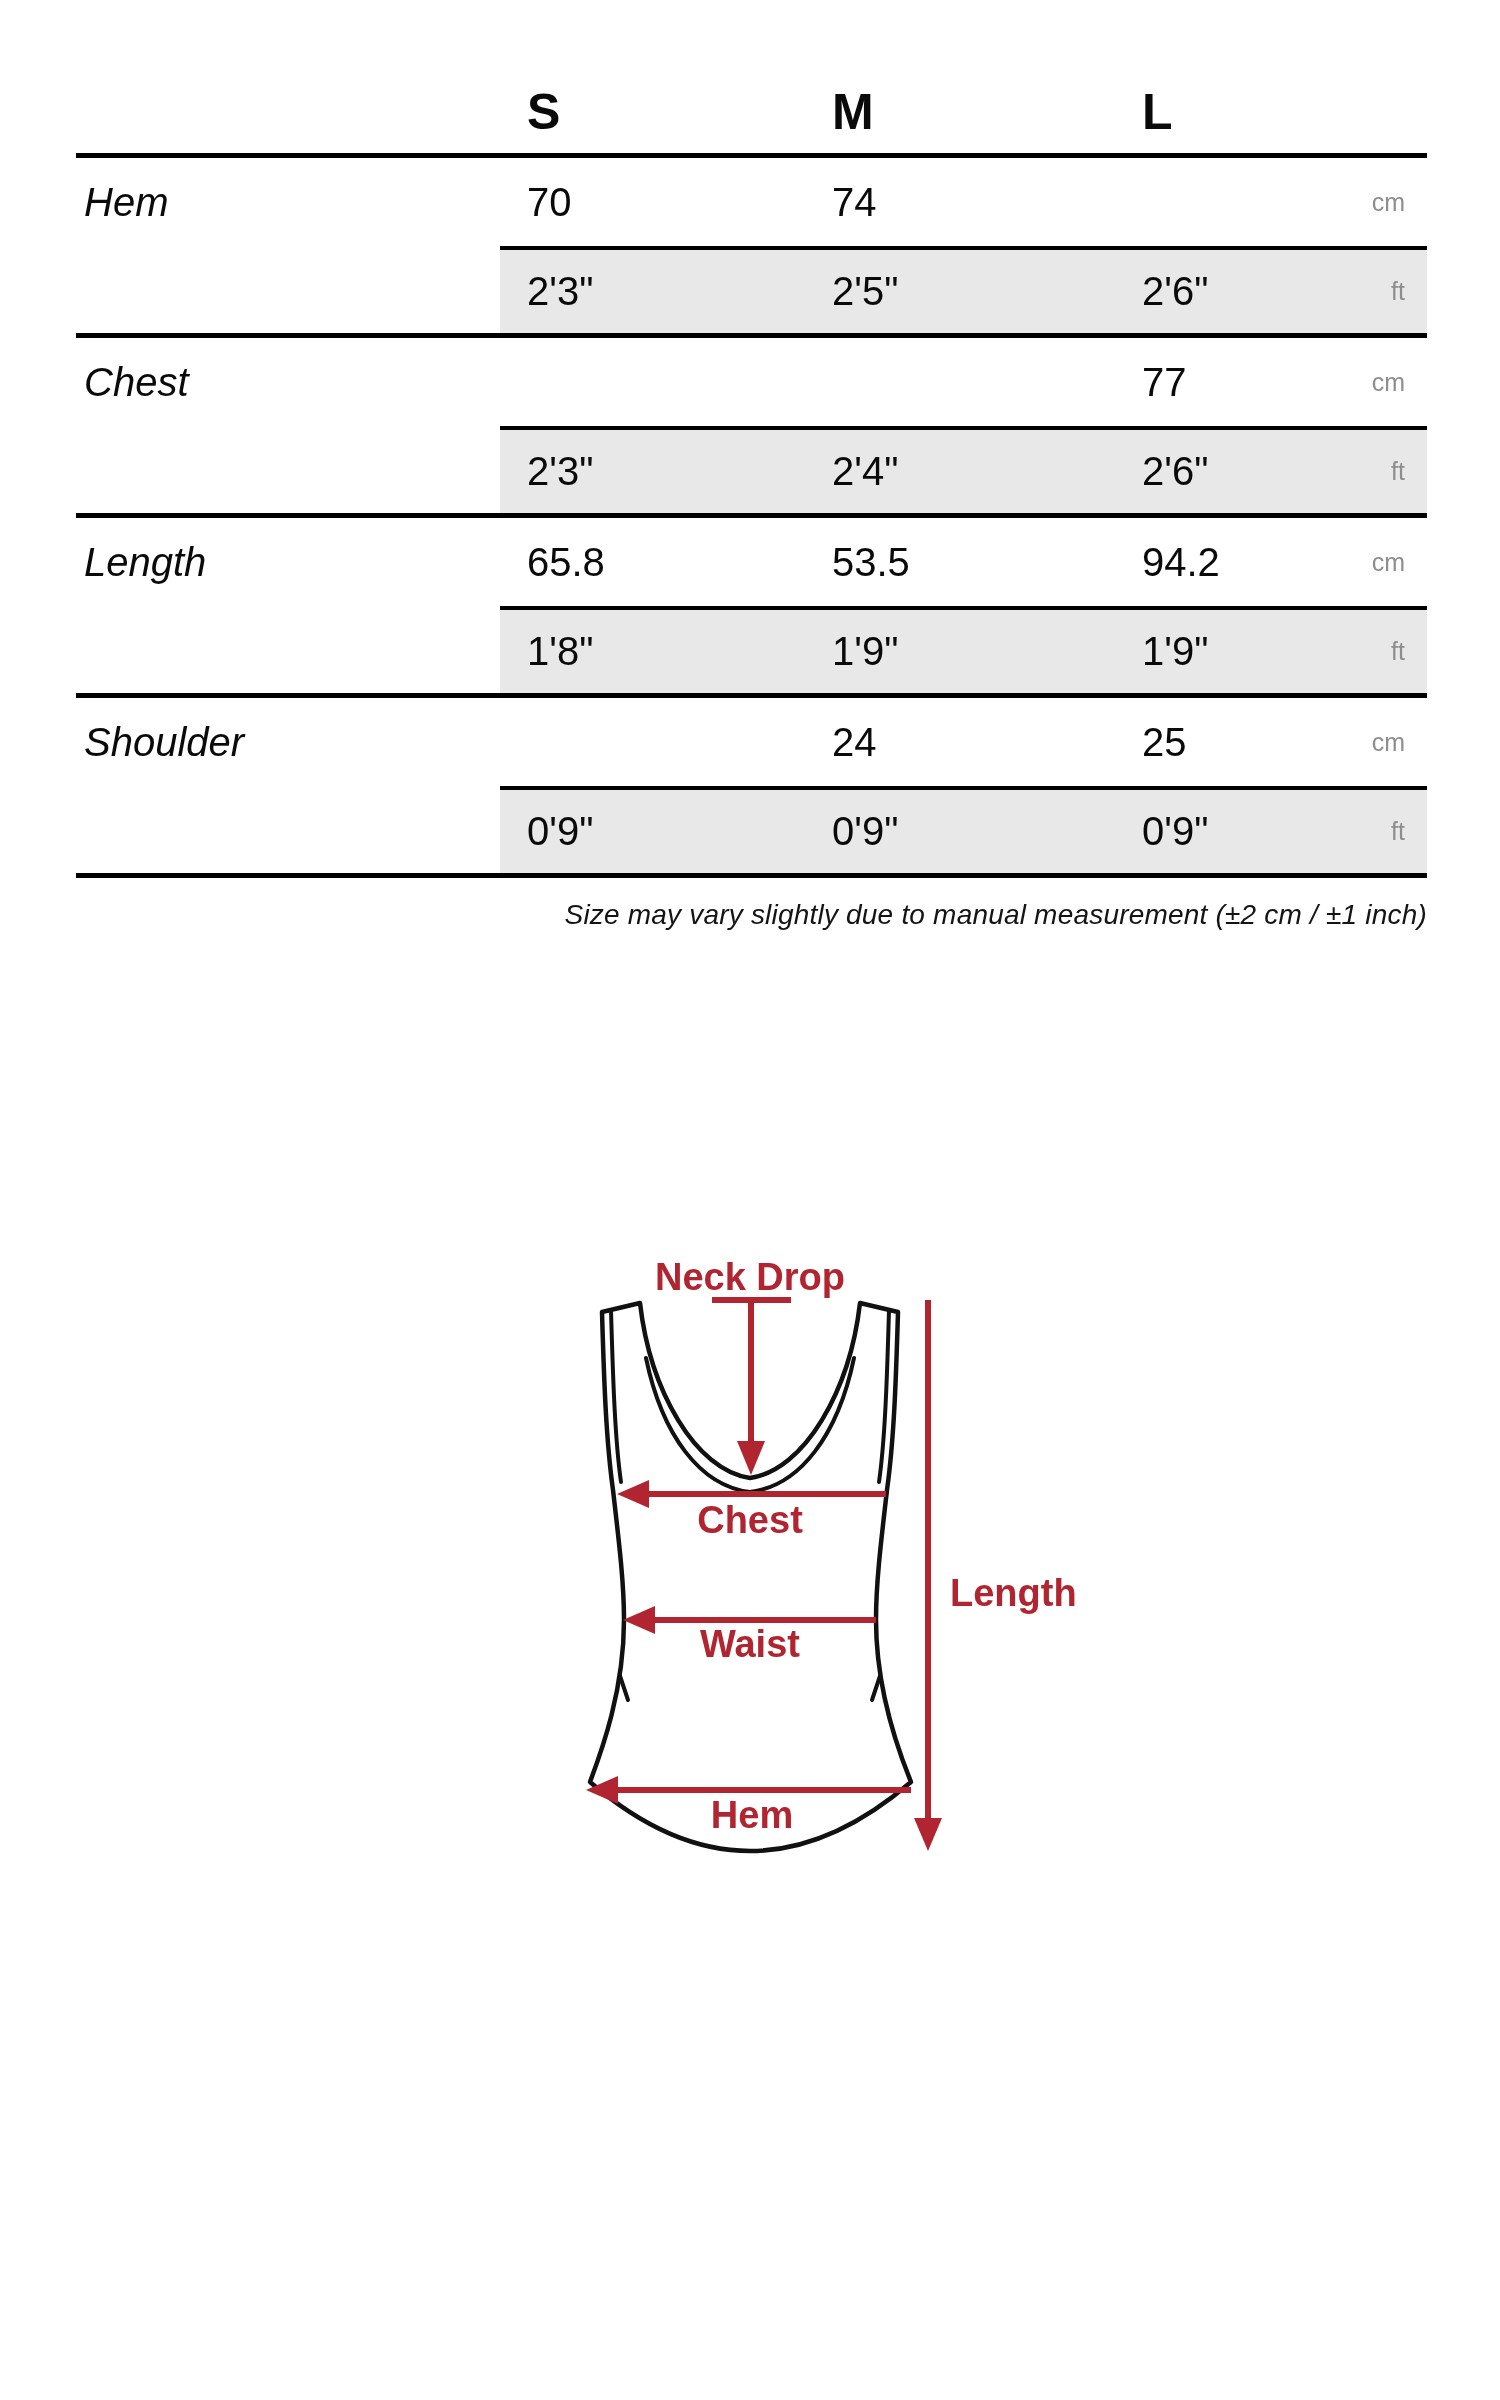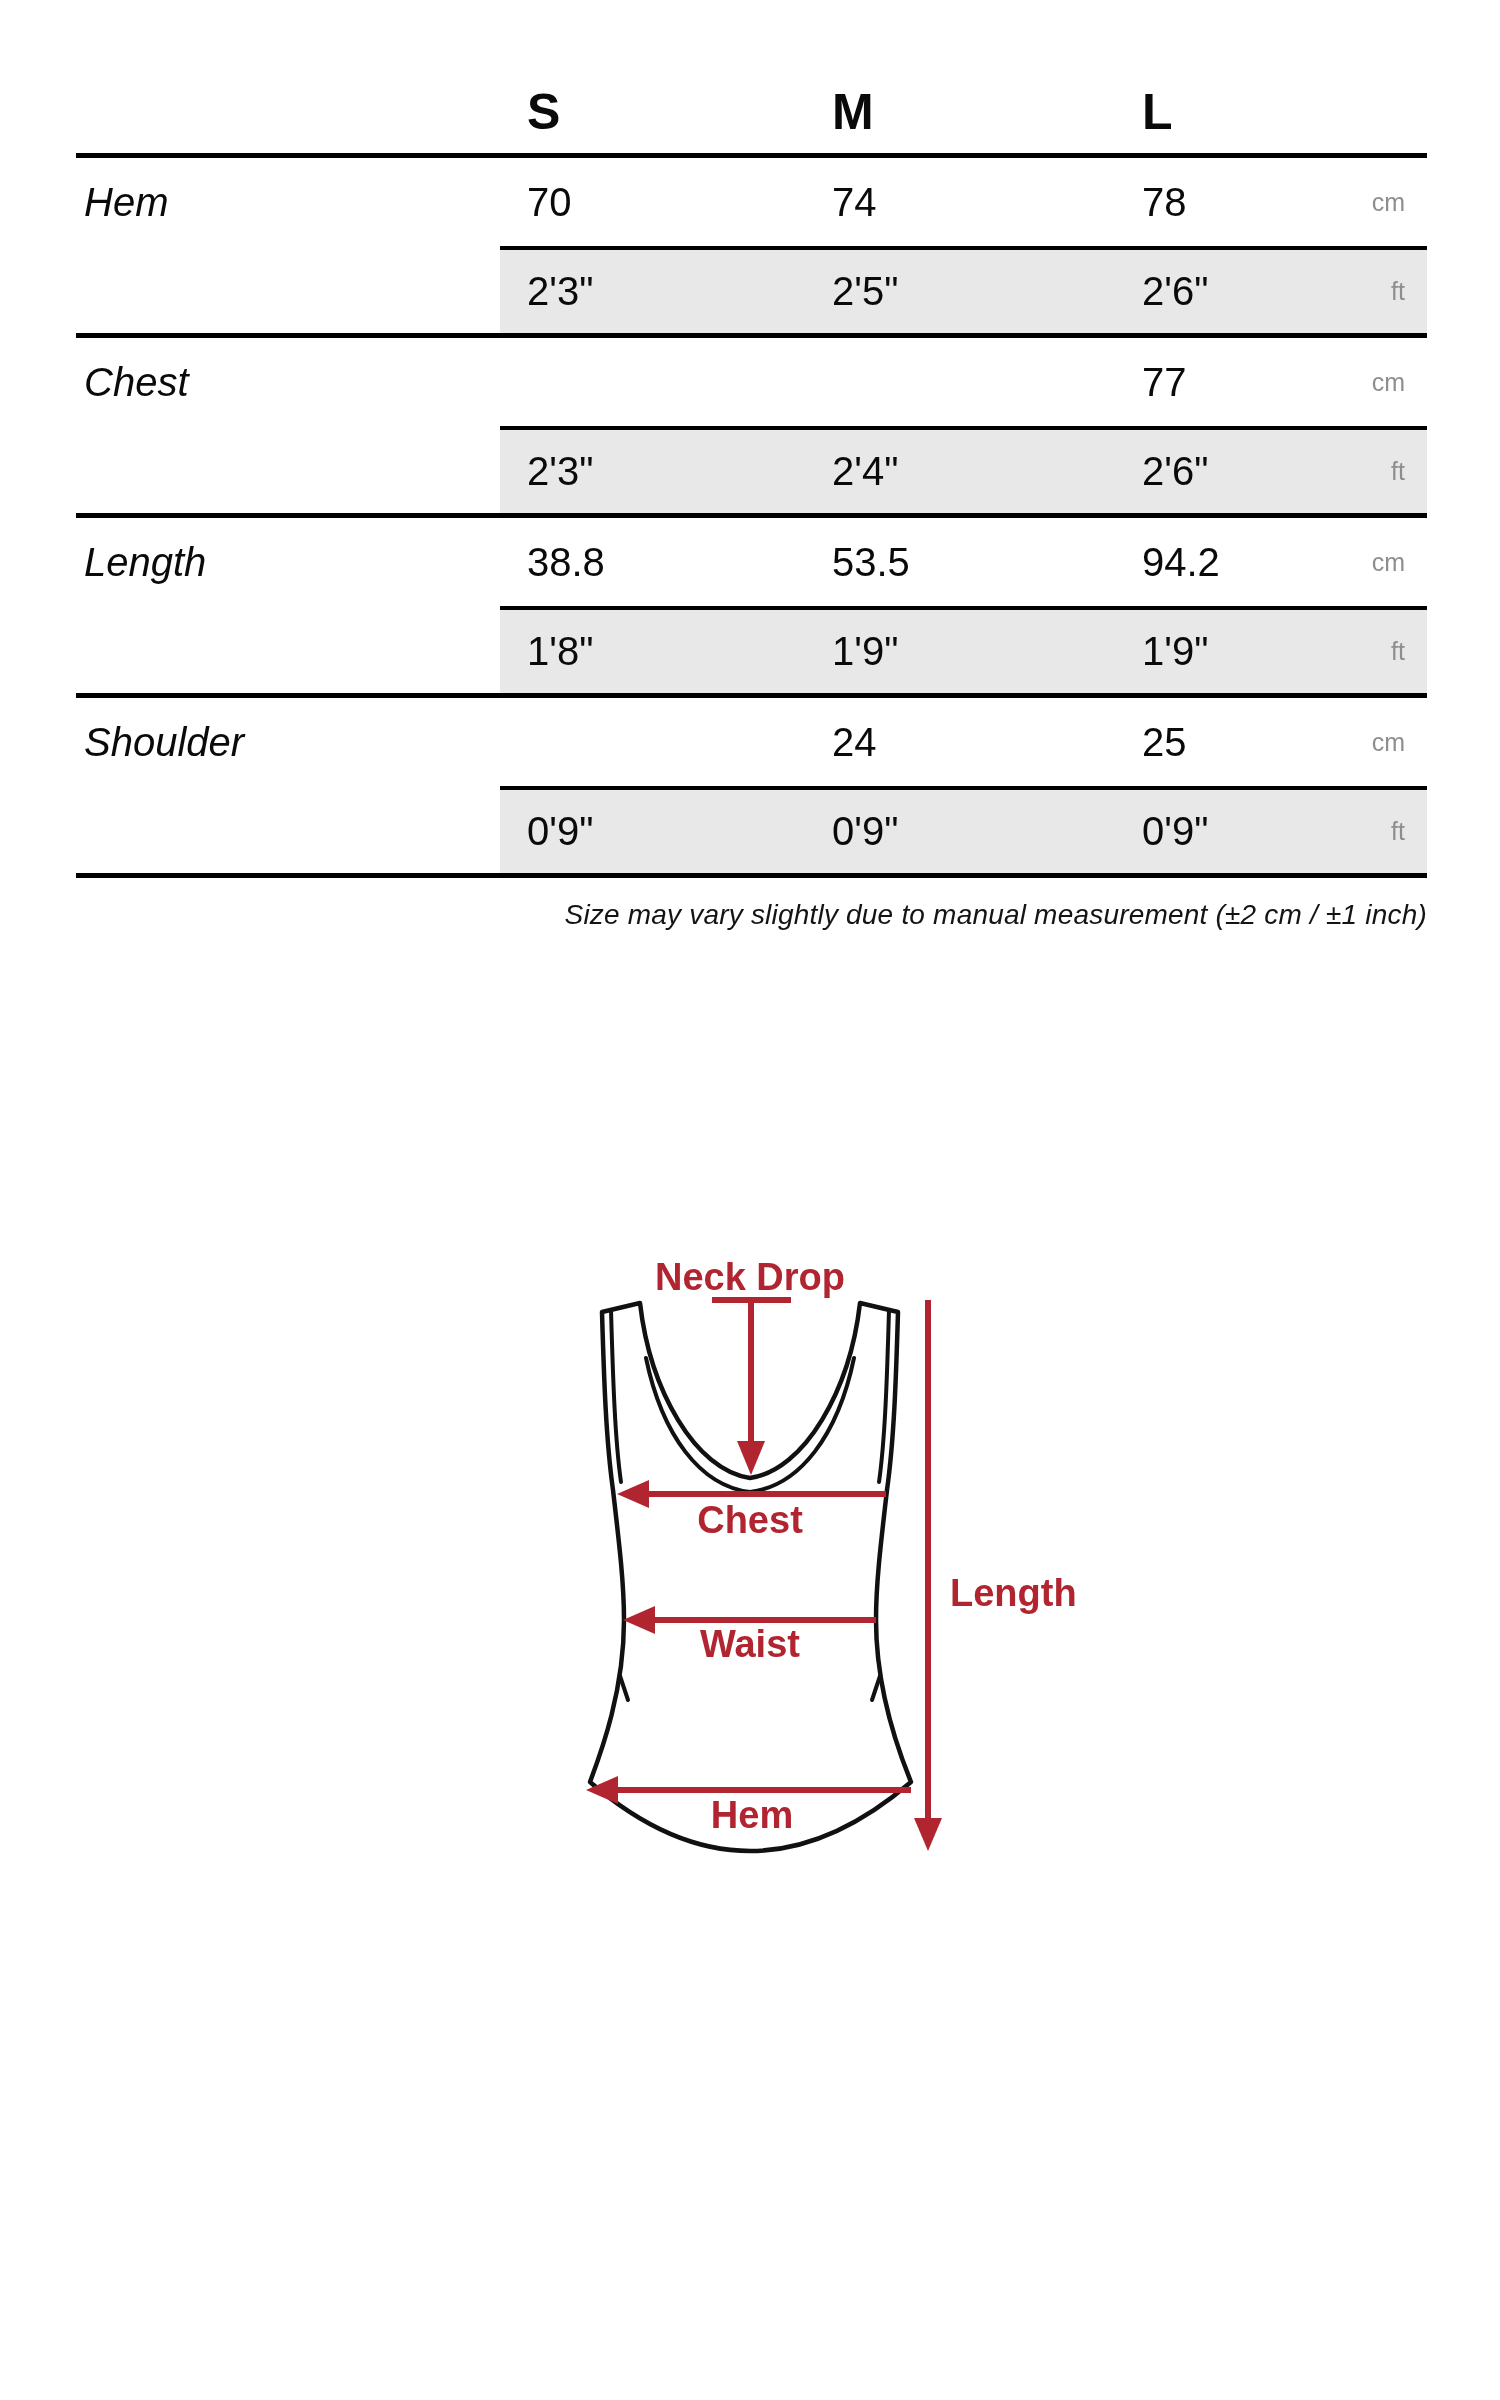--- a/index.html
+++ b/index.html
@@ -46,41 +46,40 @@
       <div class="hcell col-s">S</div>
       <div class="hcell col-m">M</div>
       <div class="hcell col-l">L</div>
       <div class="hcell col-u"></div>
     </div>
 
     <div class="tgroup">
       <div class="rowlabel">Hem</div>
       <div class="cell r1 gc2 col-s">70</div>
       <div class="cell r1 gc3 col-m">74</div>
-      <div class="cell r1 gc4 col-l">78</div>
       <div class="cell r1 gc5 unit">cm</div>
       <div class="cell r2 gc2 col-s">2'3"</div>
       <div class="cell r2 gc3 col-m">2'5"</div>
       <div class="cell r2 gc4 col-l">2'6"</div>
       <div class="cell r2 gc5 unit">ft</div>
     </div>
 
     <div class="tgroup">
       <div class="rowlabel">Chest</div>
       <div class="cell r1 gc4 col-l">77</div>
       <div class="cell r1 gc5 unit">cm</div>
       <div class="cell r2 gc2 col-s">2'3"</div>
       <div class="cell r2 gc3 col-m">2'4"</div>
       <div class="cell r2 gc4 col-l">2'6"</div>
       <div class="cell r2 gc5 unit">ft</div>
     </div>
 
     <div class="tgroup">
       <div class="rowlabel">Length</div>
-      <div class="cell r1 gc2 col-s">38.8</div>
+      <div class="cell r1 gc2 col-s">65.8</div>
       <div class="cell r1 gc3 col-m">53.5</div>
       <div class="cell r1 gc4 col-l">94.2</div>
       <div class="cell r1 gc5 unit">cm</div>
       <div class="cell r2 gc2 col-s">1'8"</div>
       <div class="cell r2 gc3 col-m">1'9"</div>
       <div class="cell r2 gc4 col-l">1'9"</div>
       <div class="cell r2 gc5 unit">ft</div>
     </div>
 
     <div class="tgroup">

